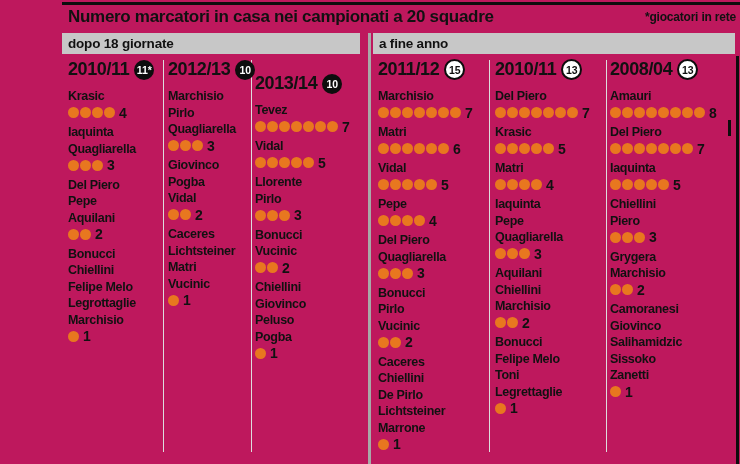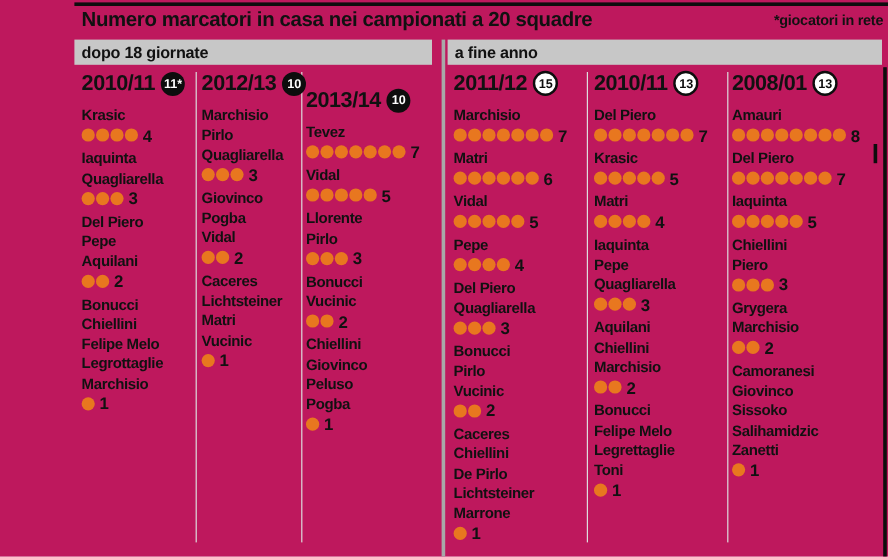--- a/index.html
+++ b/index.html
@@ -339,31 +339,31 @@
           <div class="pname">Marchisio</div>
           <div class="dotrow">
             <span class="dot" style="background: rgb(232, 119, 31);"></span>
             <span class="dot" style="background: rgb(232, 119, 31);"></span>
             <b class="cnt">2</b>
           </div>
         </div>
         <div class="group">
           <div class="pname">Bonucci</div>
           <div class="pname">Felipe Melo</div>
+          <div class="pname">Toni</div>
           <div class="pname">Legrettaglie</div>
-          <div class="pname">Toni</div>
           <div class="dotrow">
             <span class="dot" style="background: rgb(232, 119, 31);"></span>
             <b class="cnt">1</b>
           </div>
         </div>
       </div>
       <div class="col" style="width: 125px;">
         <div class="colhead">
-          <span class="year">2008/01</span>
+          <span class="year">2008/04</span>
           <span class="badge outline">13</span>
         </div>
         <div class="group">
           <div class="pname">Amauri</div>
           <div class="dotrow">
             <span class="dot" style="background: rgb(232, 119, 31);"></span>
             <span class="dot" style="background: rgb(232, 119, 31);"></span>
             <span class="dot" style="background: rgb(232, 119, 31);"></span>
             <span class="dot" style="background: rgb(232, 119, 31);"></span>
             <span class="dot" style="background: rgb(232, 119, 31);"></span>
@@ -412,22 +412,22 @@
           <div class="pname">Marchisio</div>
           <div class="dotrow">
             <span class="dot" style="background: rgb(232, 119, 31);"></span>
             <span class="dot" style="background: rgb(232, 119, 31);"></span>
             <b class="cnt">2</b>
           </div>
         </div>
         <div class="group">
           <div class="pname">Camoranesi</div>
           <div class="pname">Giovinco</div>
+          <div class="pname">Salihamidzic</div>
           <div class="pname">Sissoko</div>
-          <div class="pname">Salihamidzic</div>
           <div class="pname">Zanetti</div>
           <div class="dotrow">
             <span class="dot" style="background: rgb(232, 119, 31);"></span>
             <b class="cnt">1</b>
           </div>
         </div>
       </div>
     </div>
 </div>
 

